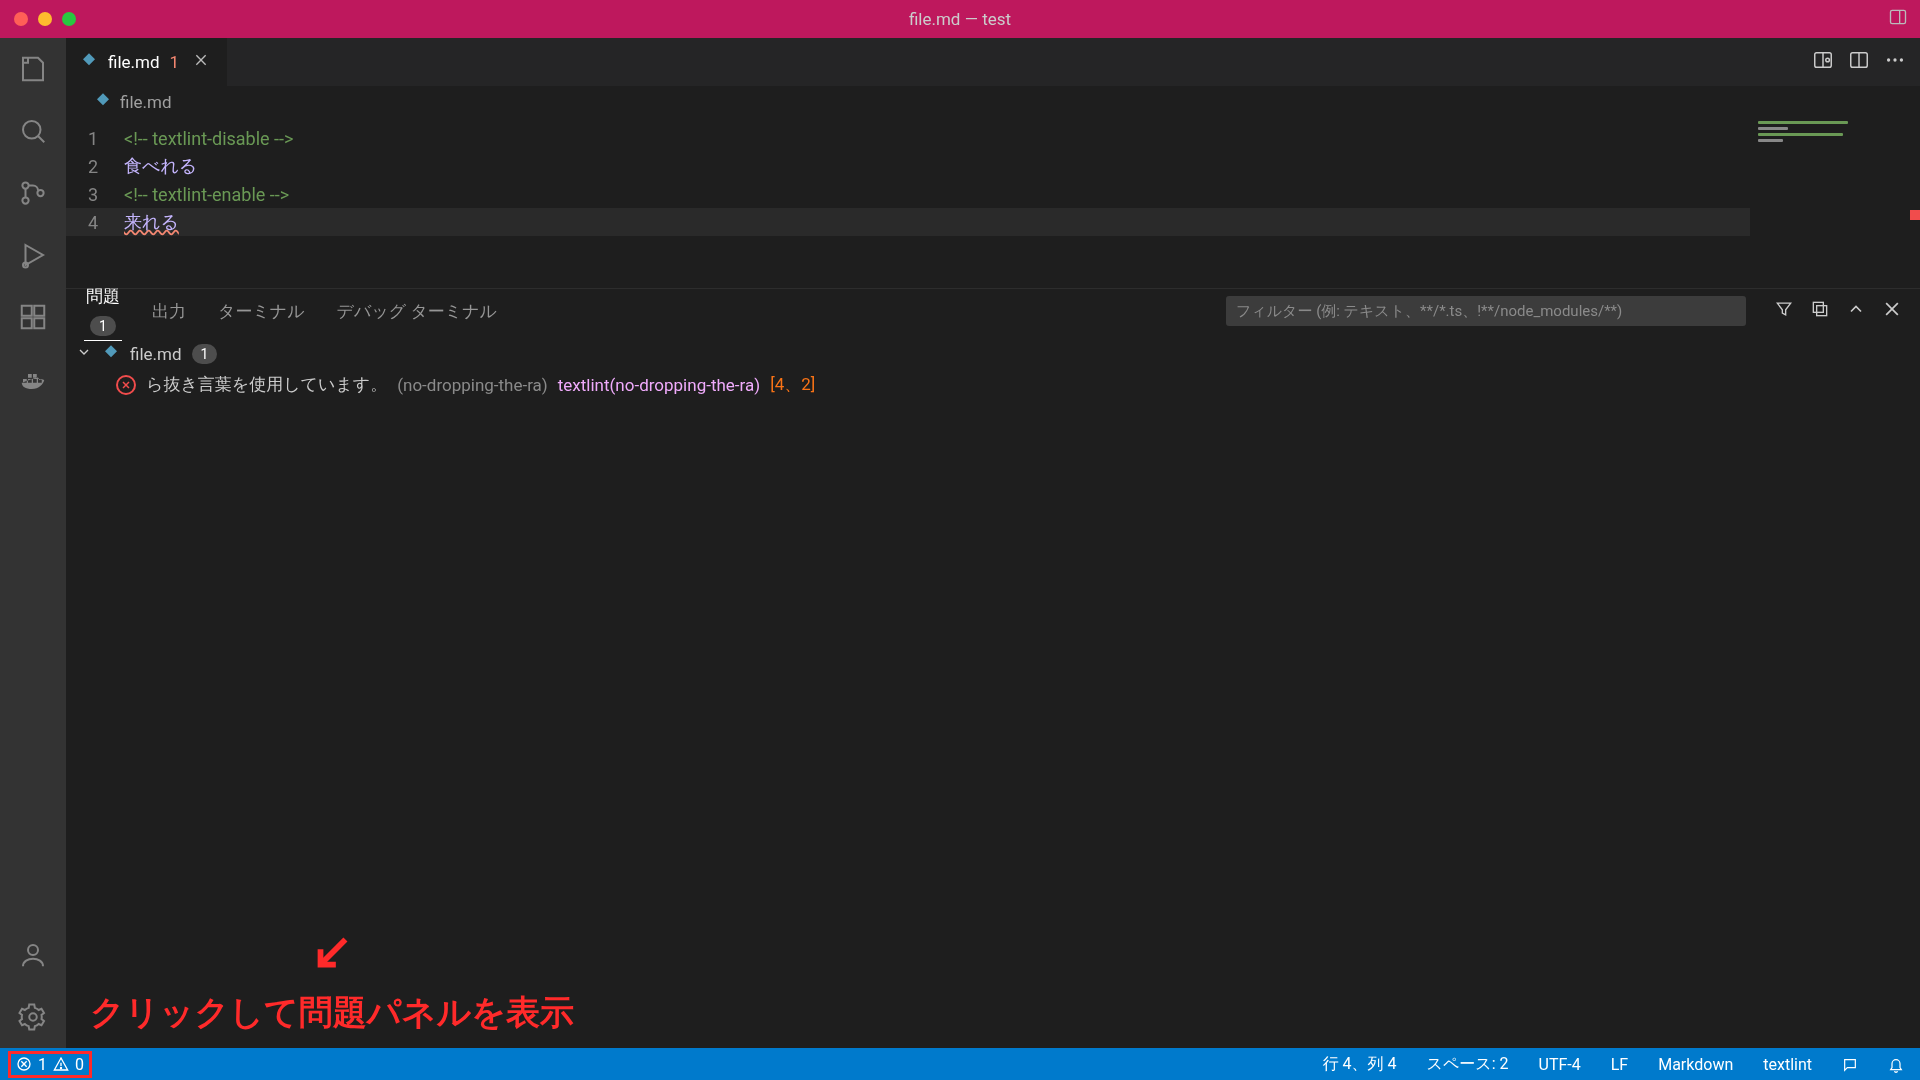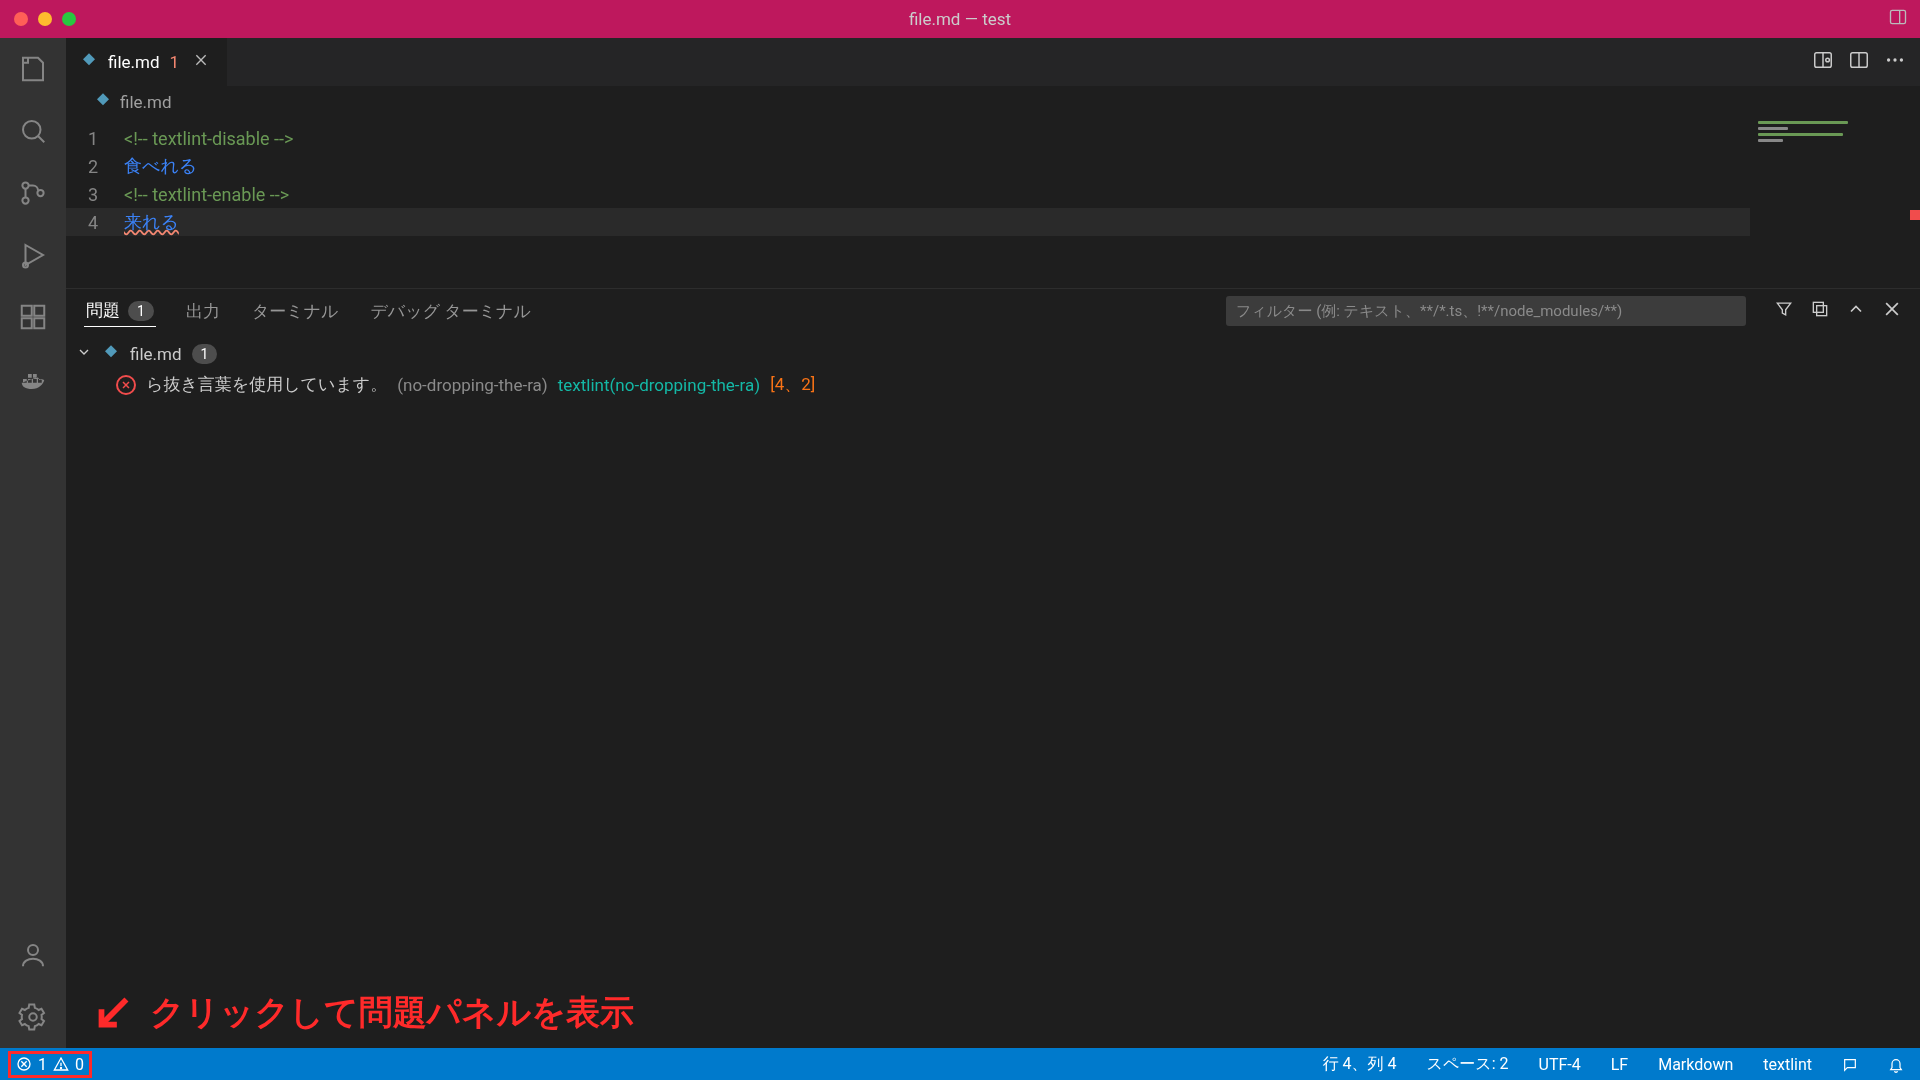--- a/index.html
+++ b/index.html
@@ -41,55 +41,55 @@
   .breadcrumb { height:32px; display:flex; align-items:center; gap:8px; padding-left:28px; color:#a0a0a0; font-size:17px; background:#1e1e1e;}
   .breadcrumb .file-icon{color:#519aba;}
 
   
   .editor-area { flex:0 0 auto; position:relative; background:#1e1e1e; font-family:Menlo,Consolas,monospace; font-size:18px; }
   .lines { padding:6px 0 10px 0; }
   .line { display:flex; height:28px; align-items:center; }
   .gutter { width:58px; text-align:right; padding-right:26px; color:#858585; }
   .code { white-space:pre; }
   .tok-comment { color:#6a9955; }
-  .tok-text { color:#3b82f6; }
+  .tok-text { color:#c4b5fd; }
   .line.current { background:#2a2a2a; }
   .squiggle { text-decoration: underline wavy #f48771; text-decoration-skip-ink:none; }
 
   
   .minimap { position:absolute; top:0; right:0; width:170px; height:100%; background:#1e1e1e; }
   .minimap .mm-line { height:3px; margin:3px 8px; border-radius:1px; }
   .overview-ruler { position:absolute; top:0; right:0; width:14px; height:100%; }
   .ov-err { position:absolute; right:0; width:10px; height:10px; background:#f14c4c; }
 
   
   .panel { flex:1; display:flex; flex-direction:column; border-top:1px solid #2d2d2d; background:#1e1e1e; min-height:0;}
   .panel-tabs { height:44px; display:flex; align-items:center; gap:28px; padding:0 18px; font-size:17px; color:#969696;}
   .panel-tab { display:flex; align-items:center; gap:8px; padding:4px 2px; }
-  .panel-tab.active { color:#fff; border-bottom:1px solid #fff; }
+  .panel-tab.active { color:#fff; border-bottom:1px solid #fff;flex-direction:column; }
   .badge { background:#4d4d4d; color:#fff; border-radius:12px; padding:0 9px; font-size:14px; line-height:20px;}
   .panel-tabs .spacer{flex:1;}
   .filter-input { width:520px; height:30px; background:#3c3c3c; border:none; color:#ffffff; padding:0 10px; font-size:15px; border-radius:3px;}
   .filter-input::placeholder{color:#8a8a8a;}
   .panel-actions { display:flex; align-items:center; gap:16px; color:#ccc; }
   .panel-actions svg{width:20px;height:20px;}
 
   .problems-body { flex:1; padding:6px 10px; font-size:17px; overflow:auto;}
   .prob-file { display:flex; align-items:center; gap:10px; padding:4px 0;}
   .prob-file .chev{color:#ccc;}
   .prob-file .file-icon{color:#519aba;}
   .prob-item { display:flex; align-items:center; gap:10px; padding:4px 0 4px 40px; }
   .prob-item .err-icon{ width:20px;height:20px;border:2px solid #f14c4c;border-radius:50%;display:flex;align-items:center;justify-content:center;color:#f14c4c;font-size:13px;}
   .prob-msg{color:#ccc;}
   .prob-rule{color:#8a8a8a;}
-  .prob-src{color:#14b8a6;}
+  .prob-src{color:#f0abfc;}
   .prob-loc{color:#f97316;}
 
   
-  .annotation { position:absolute; left:90px; bottom:44px; display:flex; align-items:center; gap:14px; color:#ff2a2a; font-size:34px; font-weight:600; pointer-events:none;}
+  .annotation { position:absolute; left:90px; bottom:44px; display:flex; align-items:center; gap:14px; color:#ff2a2a; font-size:34px; font-weight:600; pointer-events:none;flex-direction:column;}
   .annotation svg{width:46px;height:46px;}
 
   
   .statusbar { height:32px; background:#007acc; color:#fff; display:flex; align-items:center; font-size:16px; padding:0 10px; gap:18px;}
   .statusbar .problems-status{display:flex;align-items:center;gap:6px; padding:2px 6px;}
   .highlight-box { outline:3px solid #ff2a2a; outline-offset:-1px; }
   .statusbar .spacer{flex:1;}
   .statusbar .sb-item{padding:0 6px;}
   .statusbar svg{width:16px;height:16px;vertical-align:middle;}
 

